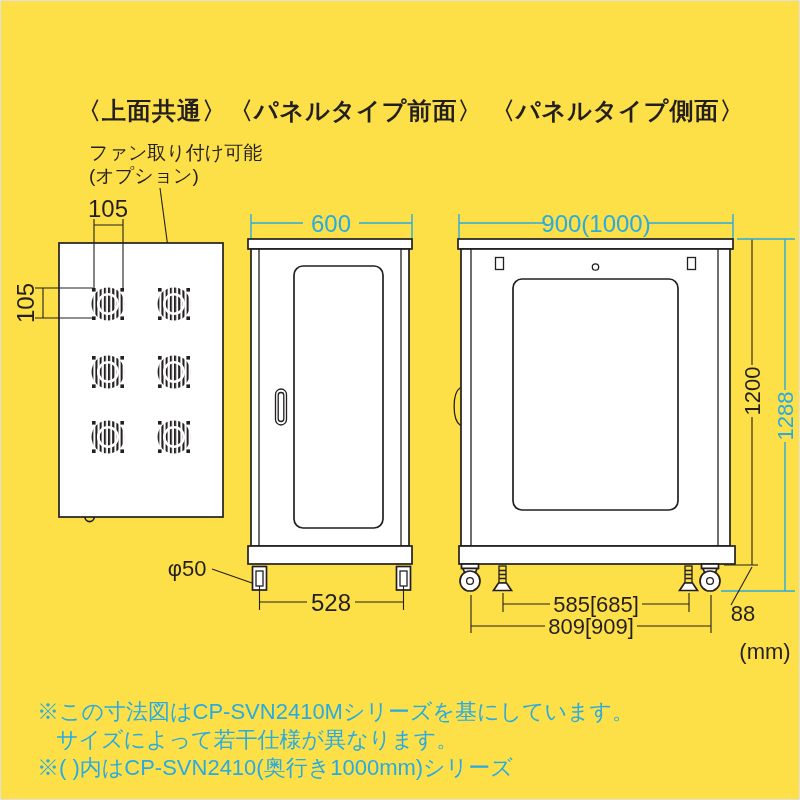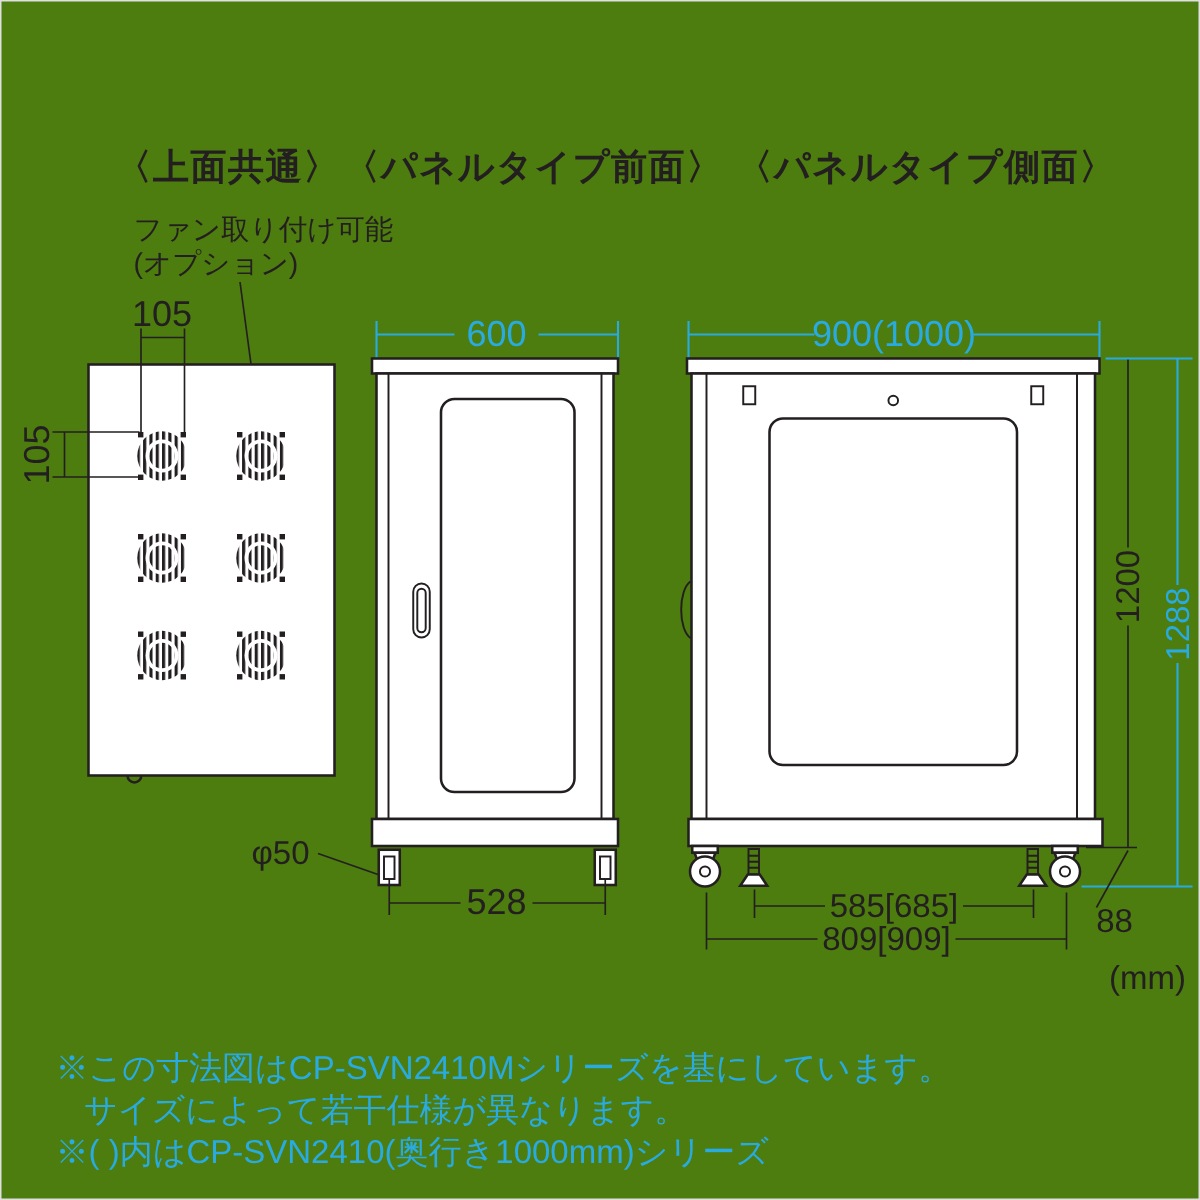--- a/index.html
+++ b/index.html
@@ -1,17 +1,17 @@
 <!DOCTYPE html>
 <html><head>
 <meta charset="utf-8">
 <style>
   html,body{margin:0;padding:0;background:#fff;}
   .stage{
-    position:relative;width:798px;height:798px;background:#4d7c0f;
+    position:relative;width:798px;height:798px;background:#fde047;
     border:1px solid #e0e0e0;overflow:hidden;
     font-family:"Liberation Sans",sans-serif;
   }
   svg{display:block;}
   text{font-family:"Liberation Sans",sans-serif;fill:#231f20;}
   .hdr{font-size:24px;font-weight:bold;letter-spacing:1px;}
   .lbl{font-size:19px;}
   .d{font-size:24px;}
   .ds{font-size:22px;}
   .dc{fill:#29abe2;}

